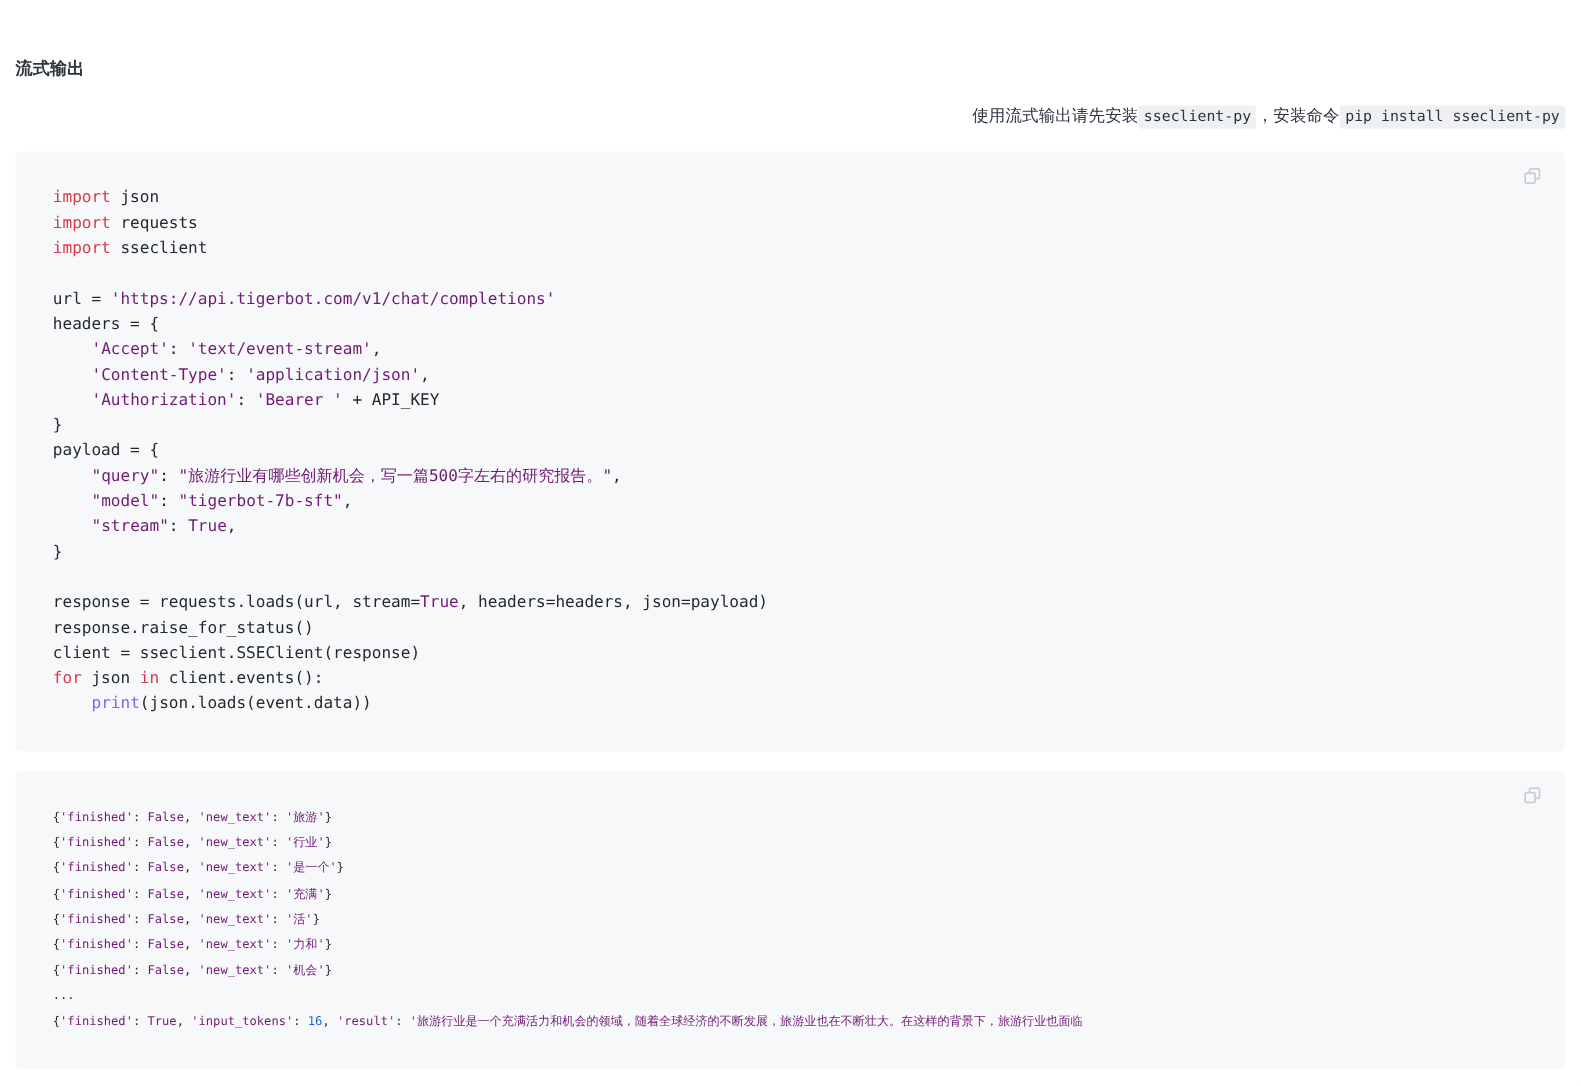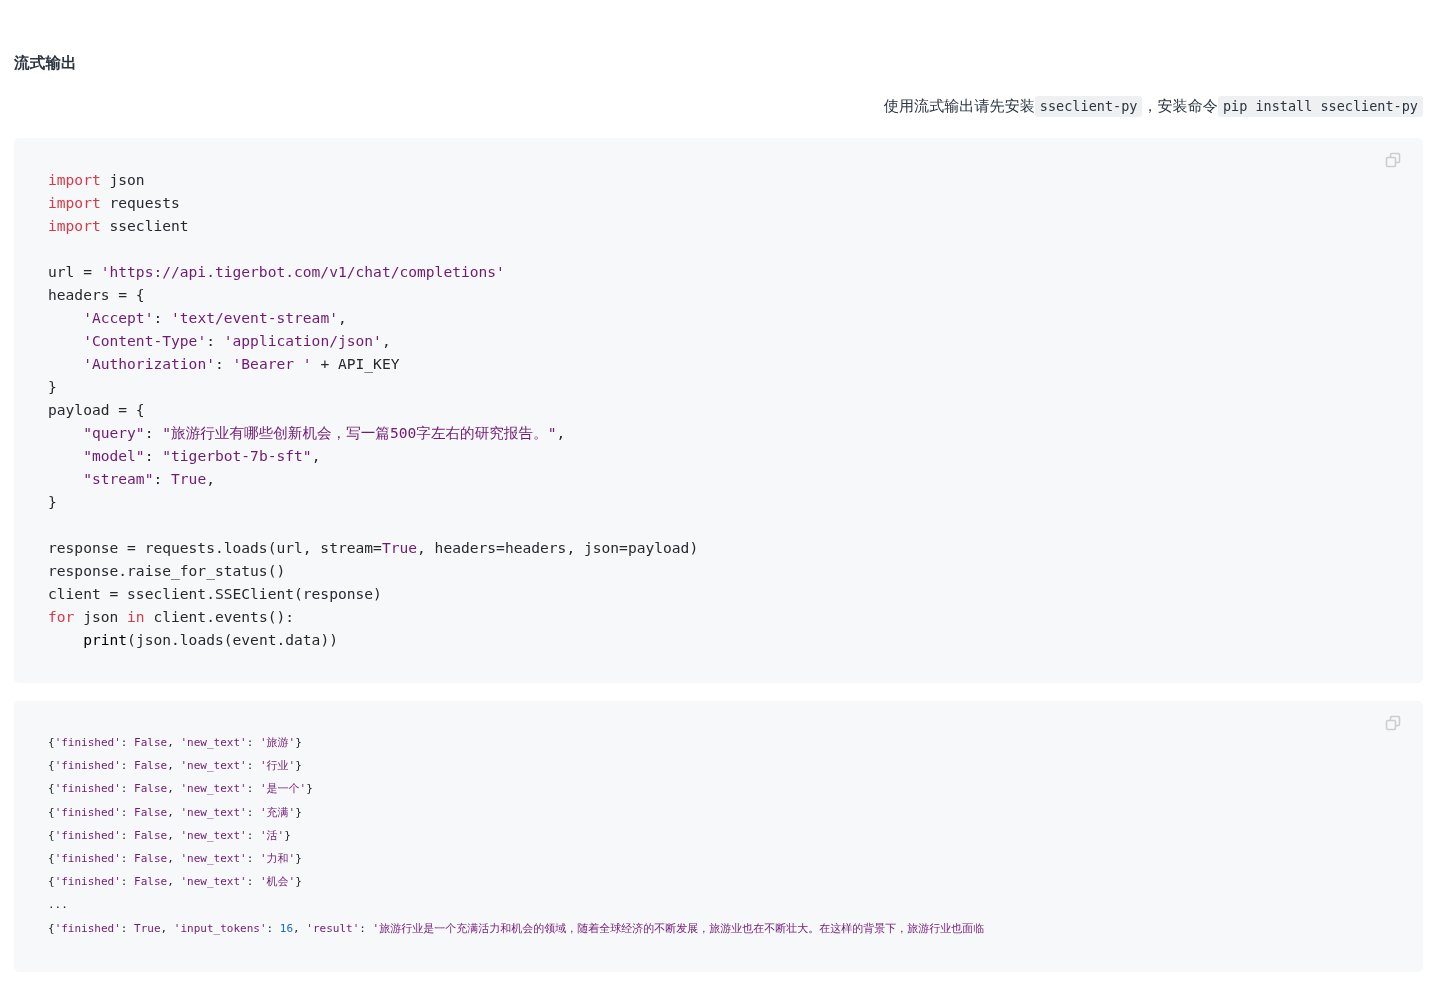--- a/index.html
+++ b/index.html
@@ -73,21 +73,21 @@
     font-size: 14.6px;
     line-height: 23px;
     color: #24292e;
     white-space: pre;
     overflow: hidden;
   }
   pre.code.resp { font-size: 11px; line-height: 23.2px; }
 
   
   .kw   { color: #d73a49; }
-  .bi   { color: #000000; }
+  .bi   { color: #8b5cf6; }
   .str  { color: #701a75; }
   .bool { color: #701a75; }
   .num  { color: #1268d3; }
   .pl   { color: #24292e; }
 
   
   .copy-btn {
     position: absolute;
     top: 12px;
     right: 20px;

